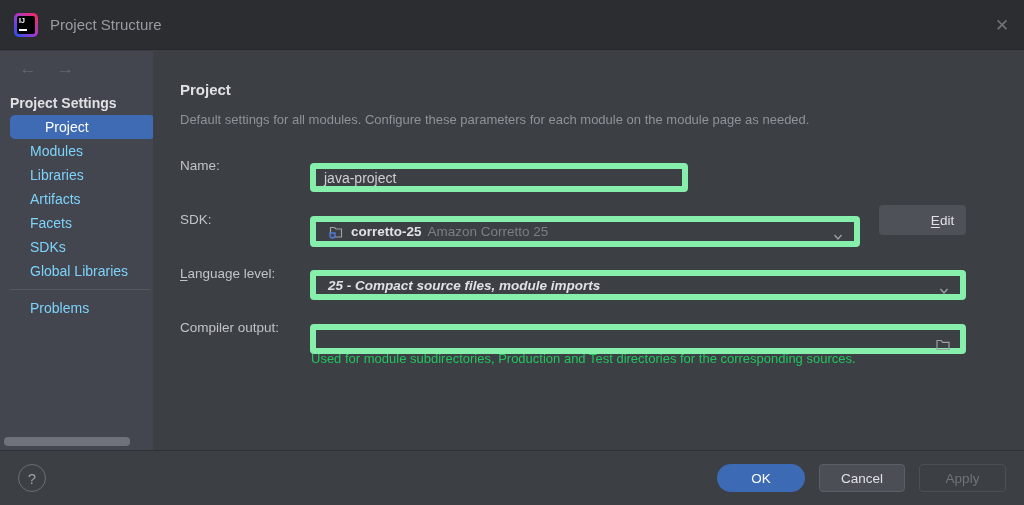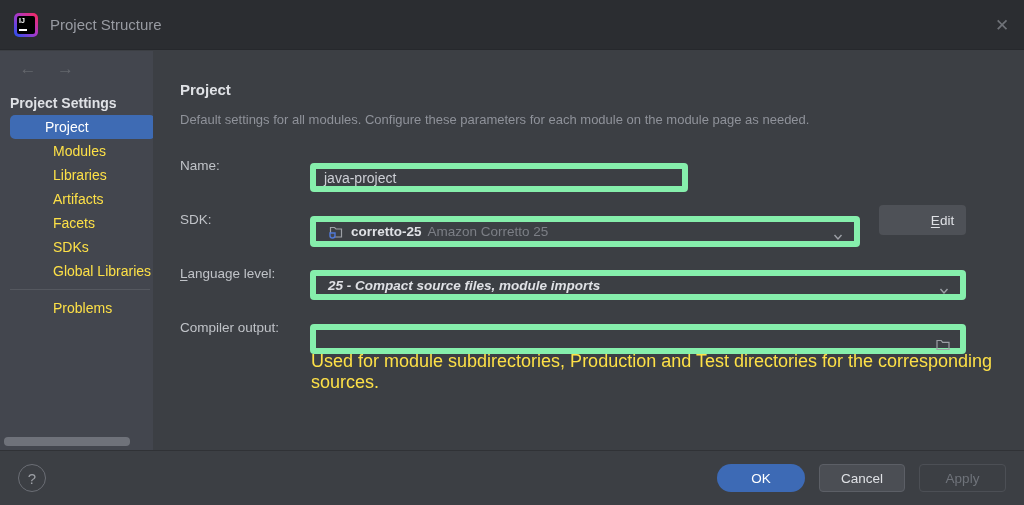--- a/index.html
+++ b/index.html
@@ -56,22 +56,22 @@
   .nav-arrow {
     display: inline-block; width: 24px; margin-right: 9px;
     color: #64676d; font-size: 17px; text-align: center;
   }
   .side-list { position: absolute; left: 0; top: 40px; width: 153px; }
   .side-header {
     height: 24px; line-height: 24px; padding-left: 10px;
     font-size: 14px; font-weight: bold; color: #dfe1e5; white-space: nowrap;
   }
   .side-item {
-    height: 24px; line-height: 24px; padding-left: 53px;
-    font-size: 14px; color: #fde047; white-space: nowrap; overflow: hidden;
+    height: 24px; line-height: 24px; padding-left: 30px;
+    font-size: 14px; color: #7dd3fc; white-space: nowrap; overflow: hidden;
     cursor: default;
   }
   .side-item.selected {
     margin-left: 10px; padding-left: 35px; width: 145px;
     background: #3e6bb4; border-radius: 5px; color: #ffffff;
   }
   .side-separator {
     margin: 6px 0 6px 10px; width: 140px; height: 1px; background: #55585f;
   }
   .side-scrollbar {
@@ -114,21 +114,21 @@
   }
   .edit-btn { left: 726px; top: 154px; width: 87px; height: 30px; background: #4e5157; color: #dfe1e5; padding-left: 40px; }
 
   .lang-label { left: 27px; top: 215px; }
   .lang-combo { left: 157px; top: 207px; width: 656px; height: 30px; }
   .lang-value { font-weight: 600; color: #dfe1e5; font-style: italic; }
 
   .out-label { left: 27px; top: 269px; }
   .out-input { left: 157px; top: 261px; width: 656px; height: 30px; }
   .out-folder { position: absolute; right: 9px; top: 7px; }
-  .field-hint { position: absolute; left: 158px; top: 300px; font-size: 18px; color: #fde047; }
+  .field-hint { position: absolute; left: 158px; top: 300px; font-size: 13px; color: #22c55e; }
 
   
   .footer {
     position: absolute; left: 0; top: 450px; width: 1024px; height: 55px;
     background: #3c3f44; border-top: 1px solid #303236;
   }
   .help-btn {
     position: absolute; left: 18px; top: 13px; width: 28px; height: 28px;
     border: 1px solid #6b6e75; border-radius: 50%;
     color: #9da0a6; font-size: 15px;

